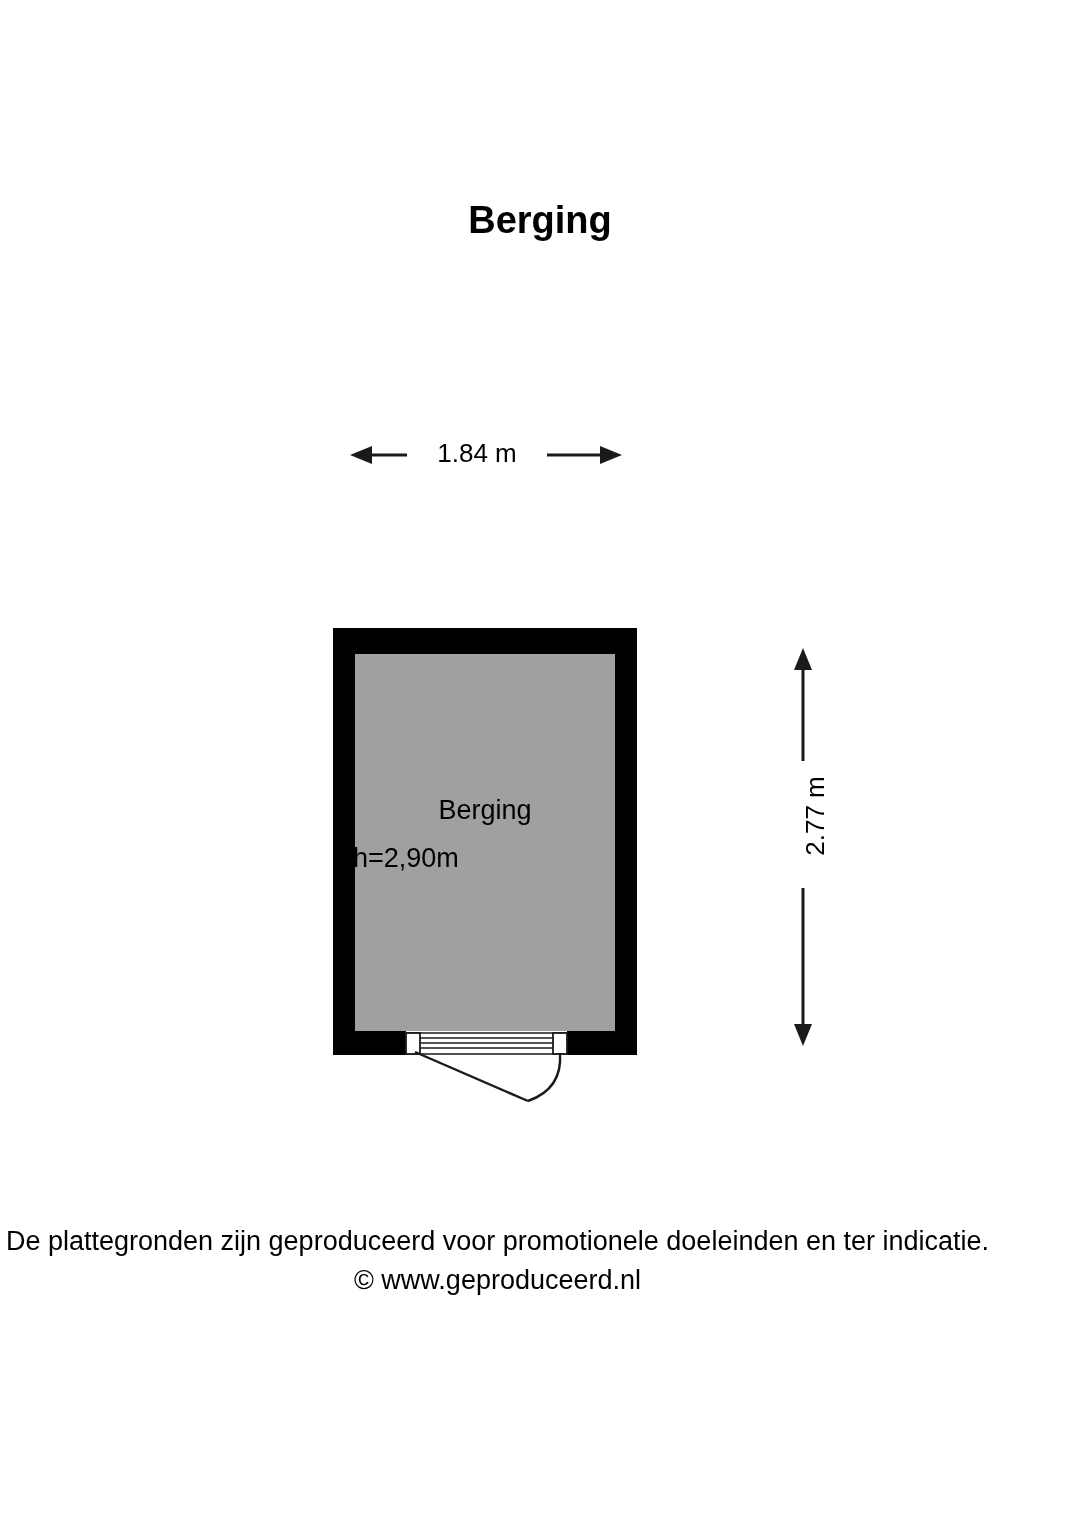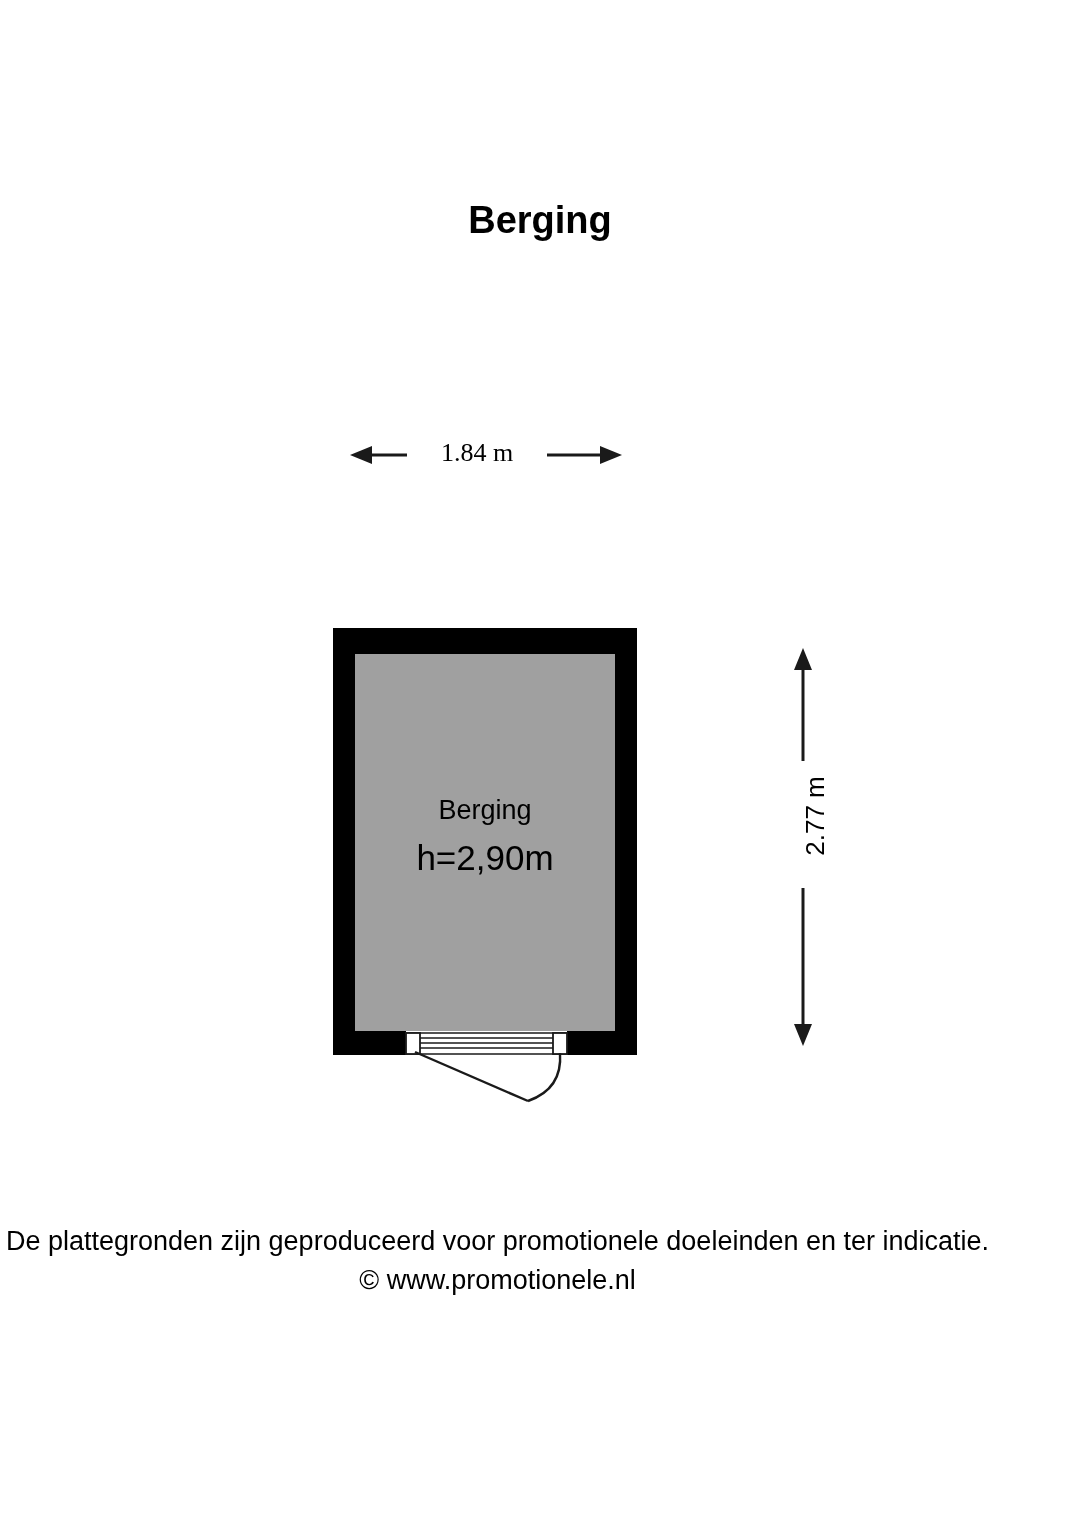--- a/index.html
+++ b/index.html
@@ -50,21 +50,20 @@
   
   .dim-h-label {
     position: absolute;
     left: 407px;
     top: 437px;
     width: 140px;
     text-align: center;
     font-size: 26px;
     line-height: 32px;
     background: #ffffff;
-    font-family: Liberation Serif, serif;
   }
 
   
   .dim-v-label {
     position: absolute;
     left: 760px;
     top: 800px;
     width: 110px;
     text-align: center;
     font-size: 26px;
@@ -82,22 +81,21 @@
     width: 264px;
     text-align: center;
     font-size: 27px;
     line-height: 34px;
   }
   .room-height {
     position: absolute;
     left: 353px;
     top: 841px;
     width: 264px;
-    text-align: center;
-    font-size: 35px;
+    font-size: 27px;
     line-height: 34px;
   }
 
   
   .footer {
     position: absolute;
     left: 0;
     top: 1222px;
     width: 995px;
     text-align: center;
@@ -167,14 +165,14 @@
 </svg>
 
 <div class="dim-h-label">1.84 m</div>
 <div class="dim-v-label">2.77 m</div>
 
 <div class="room-name">Berging</div>
 <div class="room-height">h=2,90m</div>
 
 <div class="footer">
   <div class="footer-line">De plattegronden zijn geproduceerd voor promotionele doeleinden en ter indicatie.</div>
-  <div class="footer-line">© www.promotionele.nl</div>
+  <div class="footer-line">© www.geproduceerd.nl</div>
 </div>
 
 </body></html>

